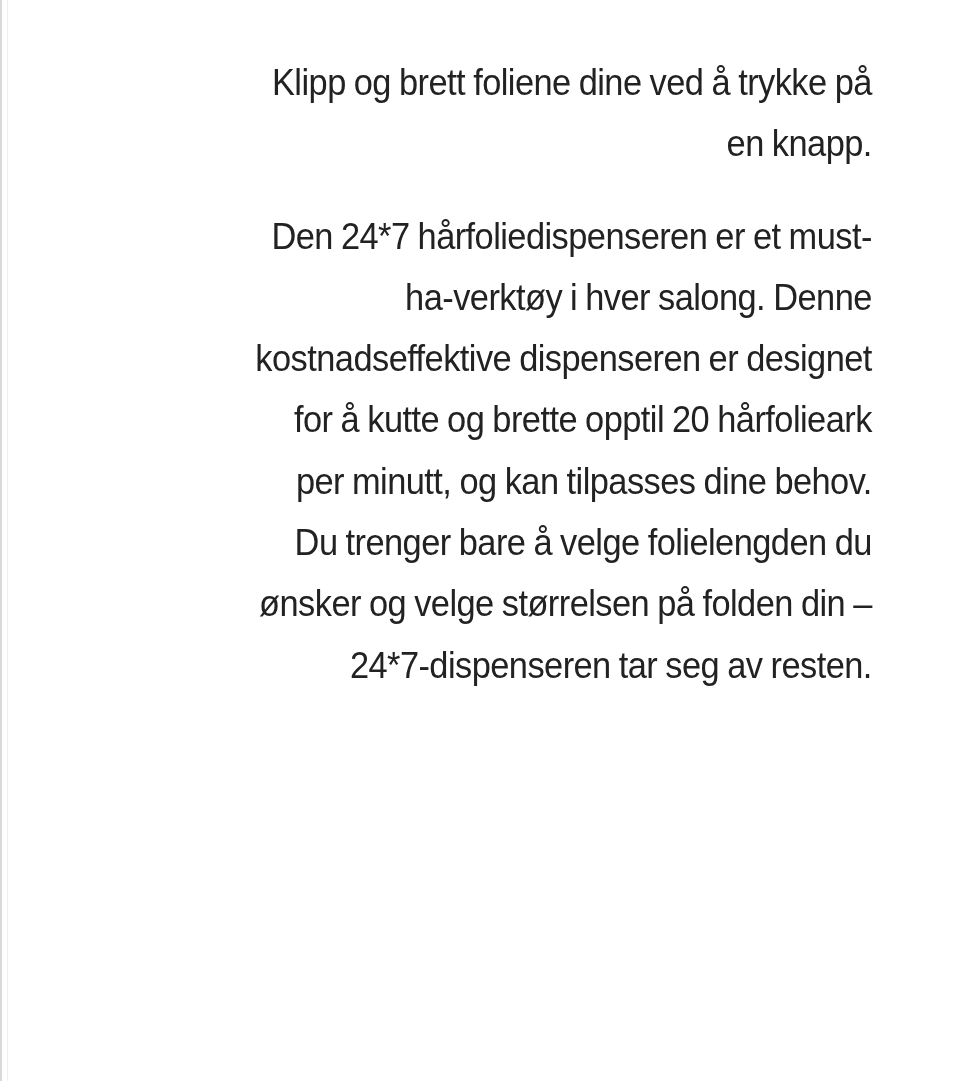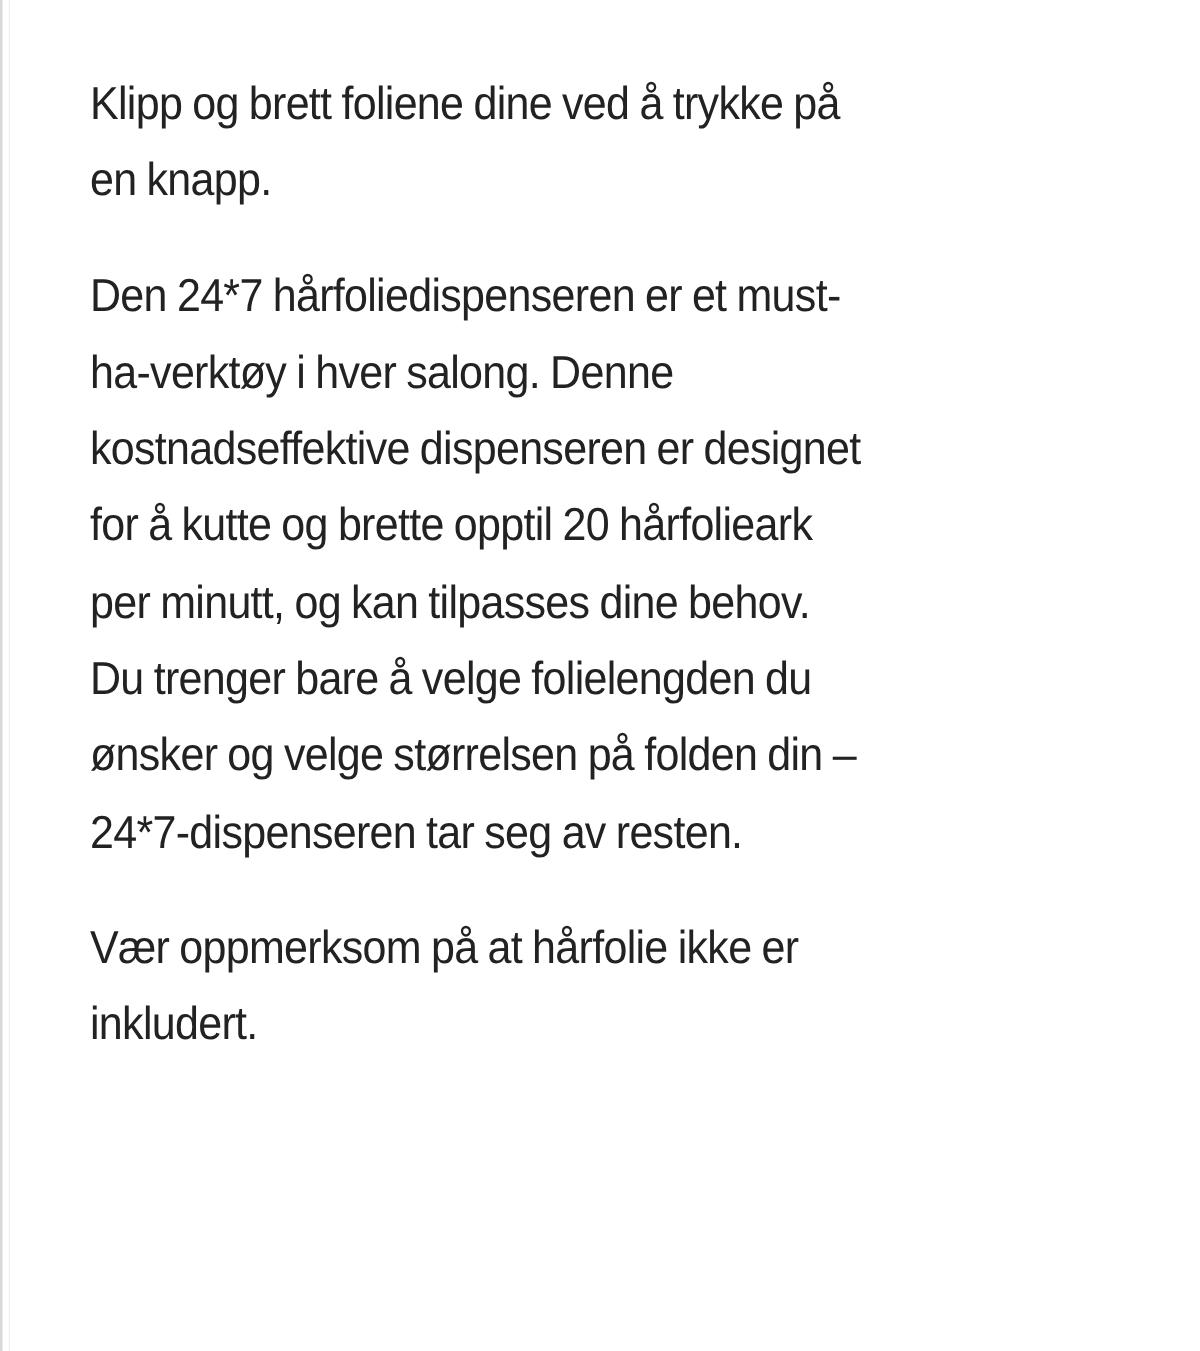--- a/index.html
+++ b/index.html
@@ -35,20 +35,21 @@
       top: 52px;
       width: 860px;
       color: #222222;
       font-family: "Liberation Sans", sans-serif;
       font-size: 37px;
       letter-spacing: -0.6px;
       word-spacing: -1px;
     }
     .para {
       margin: 0 0 31px 0;
+      text-align: right;
     }
     .line {
       display: block;
       height: 61.3px;
       line-height: 61.3px;
       white-space: nowrap;
       transform: scaleX(0.93);
       transform-origin: left center;
     }
   </style>
@@ -66,17 +67,13 @@
   <p class="para">
     <span class="line">Den 24*7 hårfoliedispenseren er et must-</span>
     <span class="line">ha-verktøy i hver salong. Denne</span>
     <span class="line">kostnadseffektive dispenseren er designet</span>
     <span class="line">for å kutte og brette opptil 20 hårfolieark</span>
     <span class="line">per minutt, og kan tilpasses dine behov.</span>
     <span class="line">Du trenger bare å velge folielengden du</span>
     <span class="line">ønsker og velge størrelsen på folden din –</span>
     <span class="line">24*7-dispenseren tar seg av resten.</span>
   </p>
-  <p class="para">
-    <span class="line">Vær oppmerksom på at hårfolie ikke er</span>
-    <span class="line">inkludert.</span>
-  </p>
 </div>
 
 </body></html>

